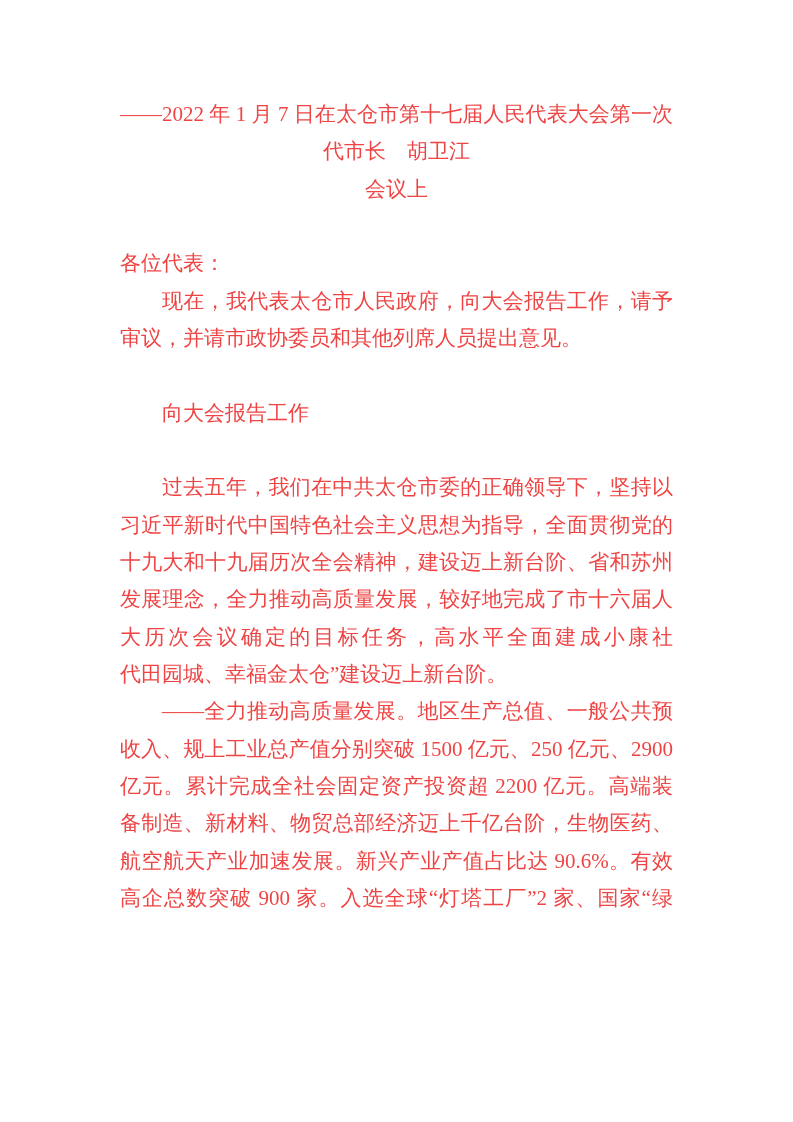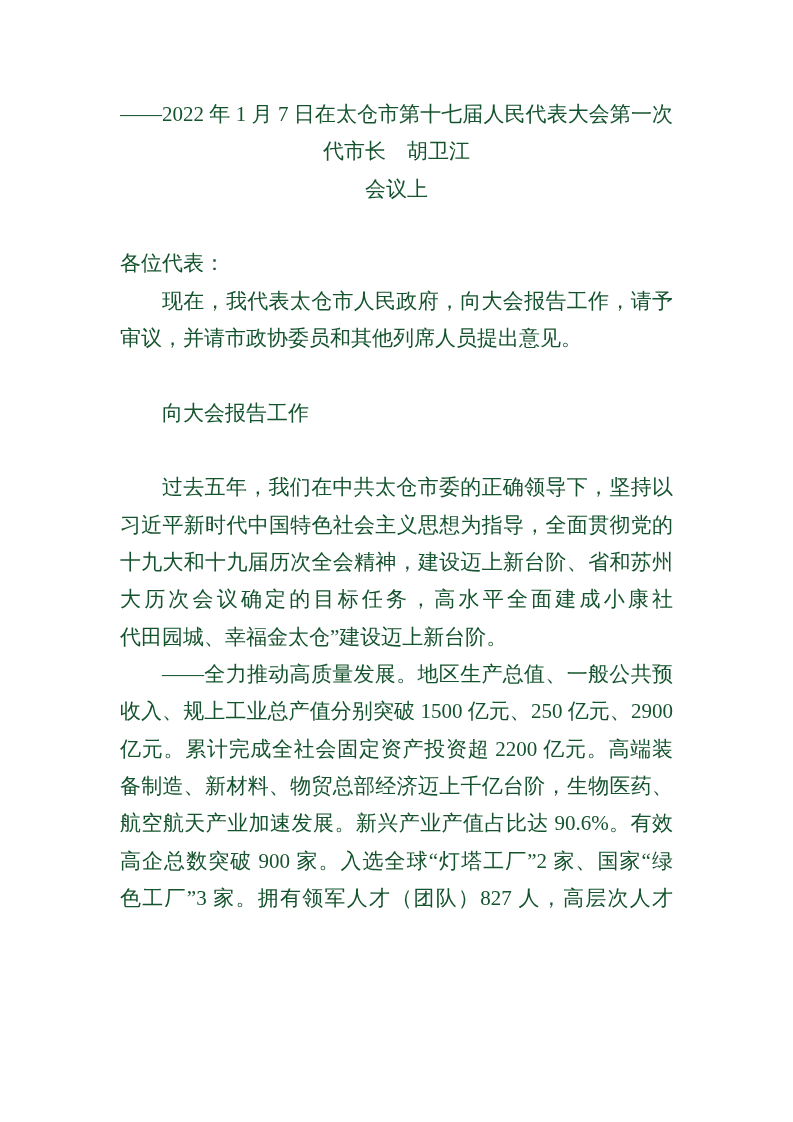--- a/index.html
+++ b/index.html
@@ -10,21 +10,21 @@
   .page {
     position: relative;
     width: 793px;
     height: 1122px;
     margin: 0 auto;
     background: #ffffff;
     box-sizing: border-box;
     padding: 96px 120px 0 120px;
     font-family: "Liberation Serif", "DejaVu Serif", serif;
     font-size: 21px;
-    color: #14532d;
+    color: #ef4444;
     overflow: hidden;
   }
   .line {
     height: 37.33px;
     line-height: 37.33px;
     white-space: normal;
     overflow: hidden;
   }
   .blank-line {
     height: 37.33px;
@@ -59,24 +59,24 @@
 
   <div class="blank-line"></div>
 
   <div class="line indent">向大会报告工作</div>
 
   <div class="blank-line"></div>
 
   <div class="line justify indent">过去五年，我们在中共太仓市委的正确领导下，坚持以</div>
   <div class="line justify">习近平新时代中国特色社会主义思想为指导，全面贯彻党的</div>
   <div class="line justify">十九大和十九届历次全会精神，建设迈上新台阶、省和苏州市</div>
+  <div class="line justify">发展理念，全力推动高质量发展，较好地完成了市十六届人</div>
   <div class="line justify">大历次会议确定的目标任务，高水平全面建成小康社会，“现</div>
   <div class="line">代田园城、幸福金太仓”建设迈上新台阶。</div>
 
   <div class="line justify indent">——全力推动高质量发展。地区生产总值、一般公共预算</div>
   <div class="line justify">收入、规上工业总产值分别突破 1500 亿元、250 亿元、2900</div>
   <div class="line justify">亿元。累计完成全社会固定资产投资超 2200 亿元。高端装</div>
   <div class="line justify">备制造、新材料、物贸总部经济迈上千亿台阶，生物医药、</div>
   <div class="line justify">航空航天产业加速发展。新兴产业产值占比达 90.6%。有效</div>
   <div class="line justify">高企总数突破 900 家。入选全球“灯塔工厂”2 家、国家“绿</div>
-  <div class="line justify">色工厂”3 家。拥有领军人才（团队）827 人，高层次人才</div>
 
 </div>
 
 </body></html>

